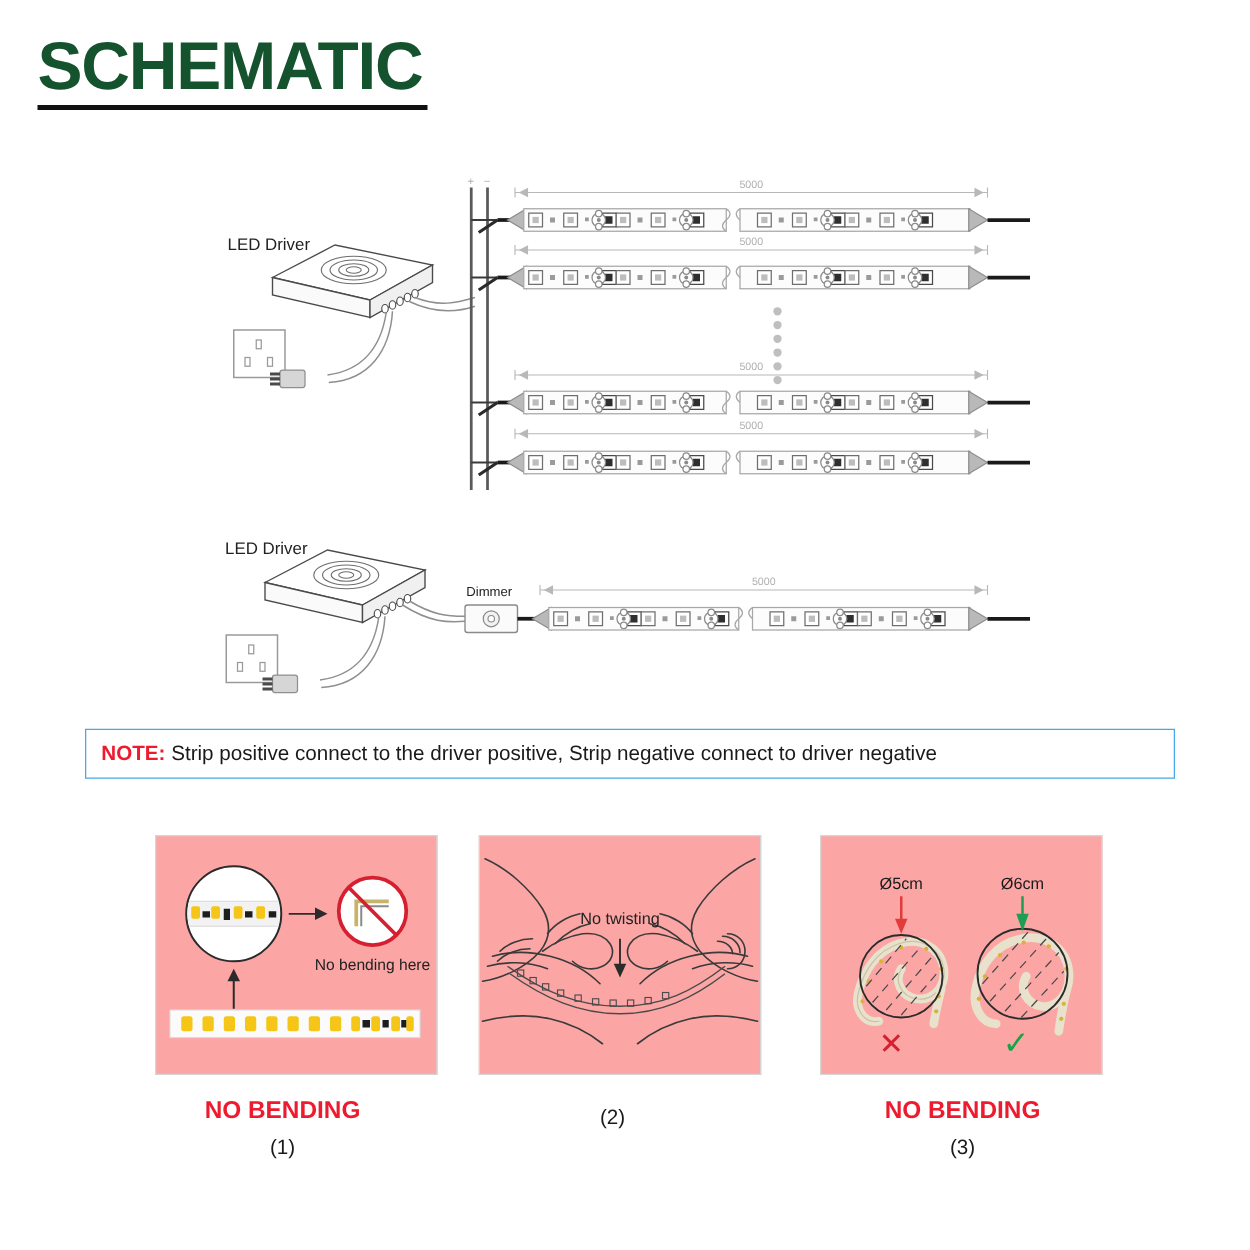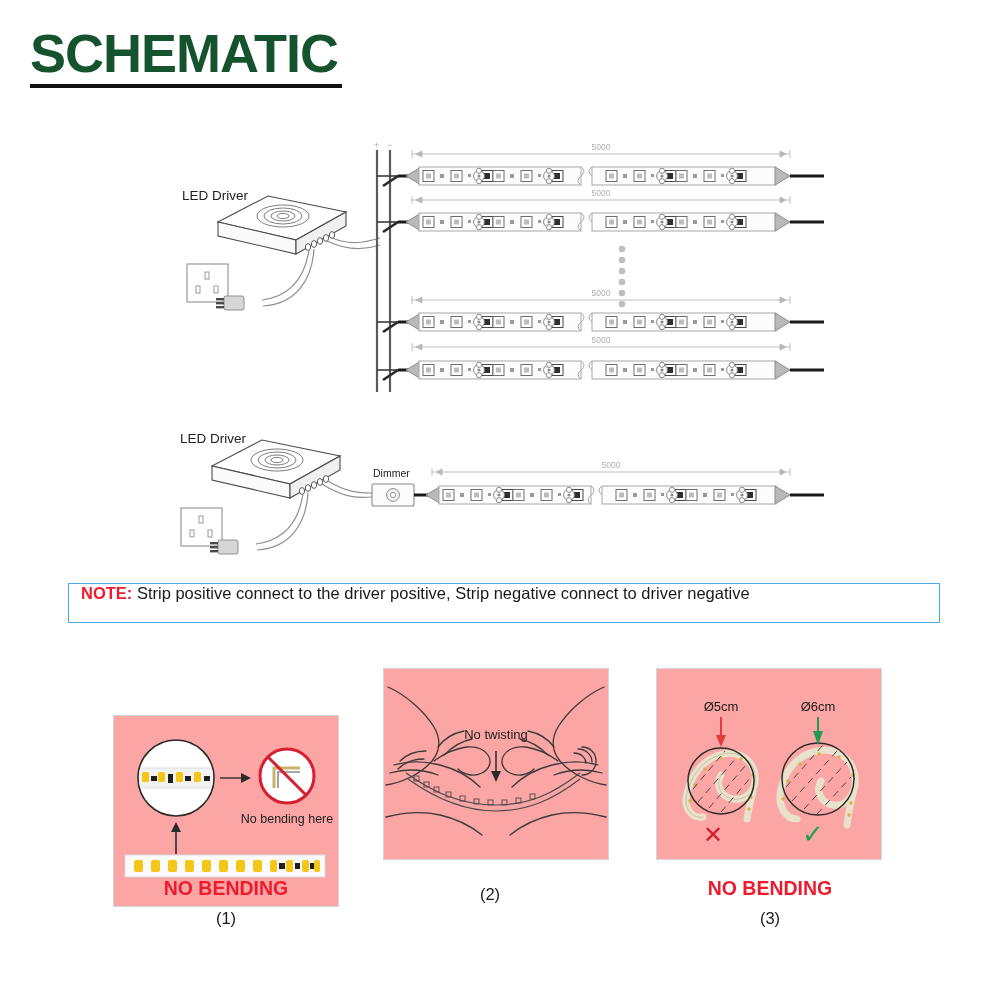--- a/index.html
+++ b/index.html
@@ -24,33 +24,33 @@
     width:312px;height:4px;background:#111;margin-top:4px;
   }
 
   
   #schematic-svg{position:absolute;left:0;top:0;}
 
   
   #note-box{
     position:absolute;left:68px;top:583px;width:872px;height:40px;
     border:1.5px solid #46a8e8;box-sizing:border-box;
-    display:flex;
+    display:flex;align-items:center;
     background:#fff;
   }
   #note-inner{padding-left:12px;font-size:16.5px;color:#1a1a1a;white-space:nowrap;}
   #note-label{color:#ee1b2e;font-weight:bold;}
 
   
   .panel-row{position:absolute;left:0;top:668px;width:1000px;height:200px;}
   .panel{
     position:absolute;top:0;width:226px;height:192px;
     border:1px solid #d5d5d5;background:#fca5a5;box-sizing:border-box;
   }
-  #panel-1{left:113px;margin-top:47px;}
+  #panel-1{left:124px;}
   #panel-2{left:383px;}
   #panel-3{left:656px;}
   .panel svg{display:block;}
 
   
   .caption{position:absolute;top:876px;width:300px;text-align:center;}
   #caption-1{left:76px;}
   #caption-2{left:340px;}
   #caption-3{left:620px;}
   .cap-head{font-size:19.5px;font-weight:bold;color:#ee1b2e;letter-spacing:0px;line-height:1.25;}

